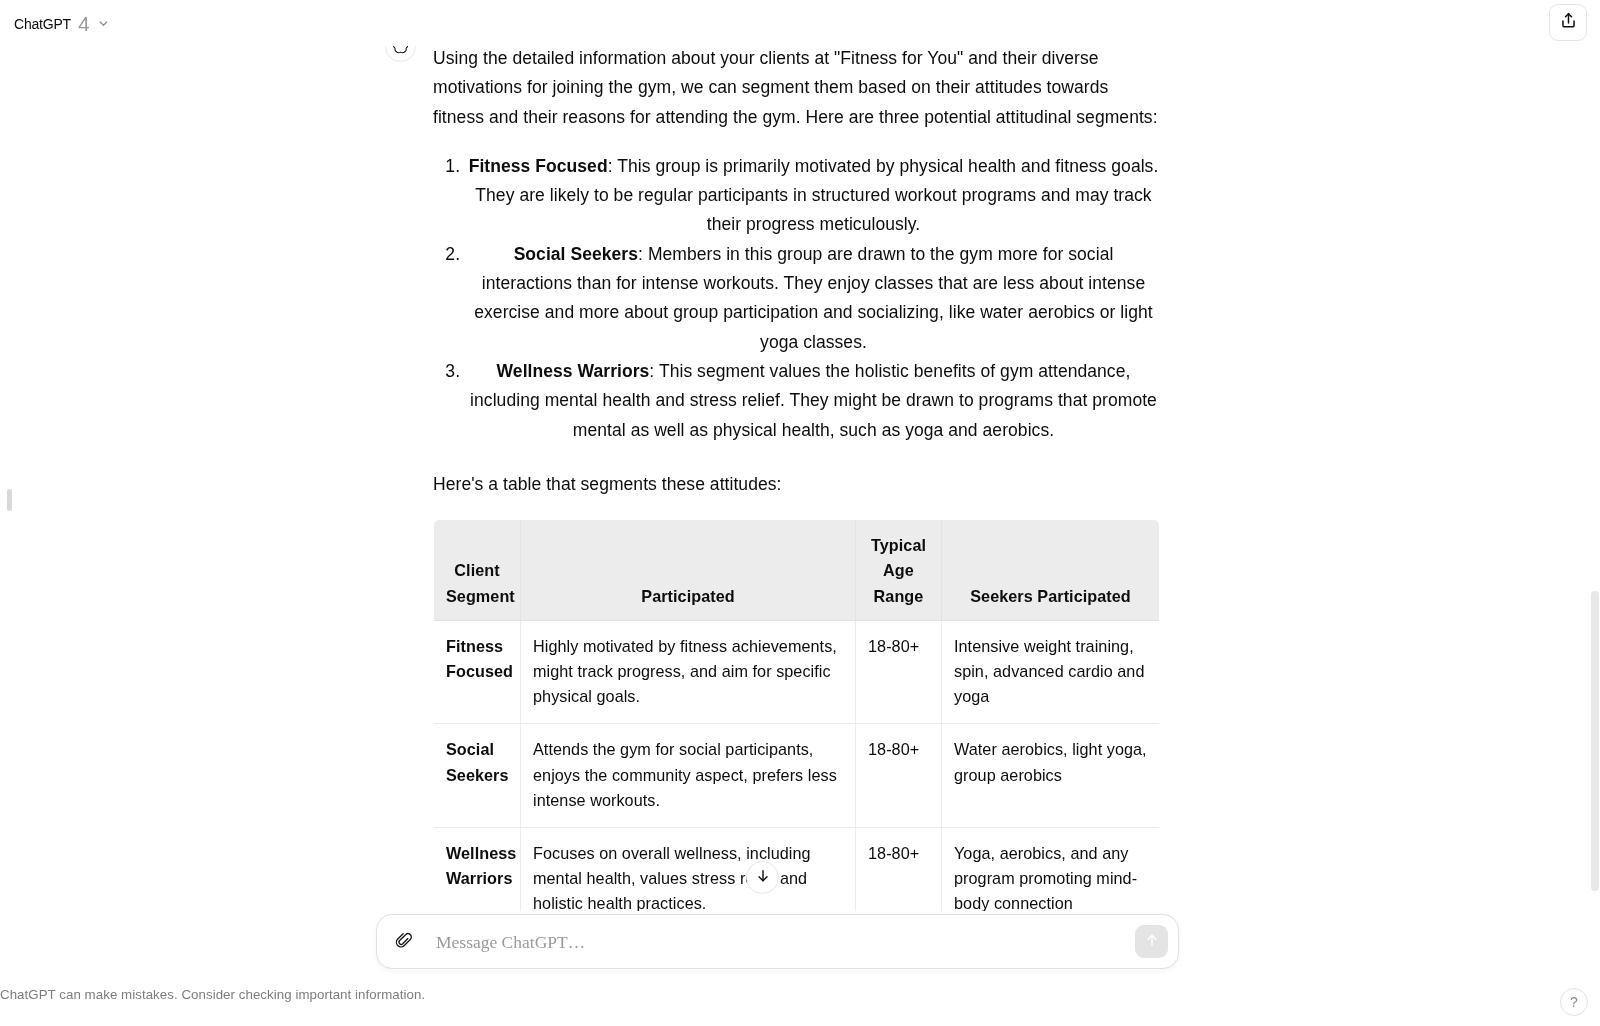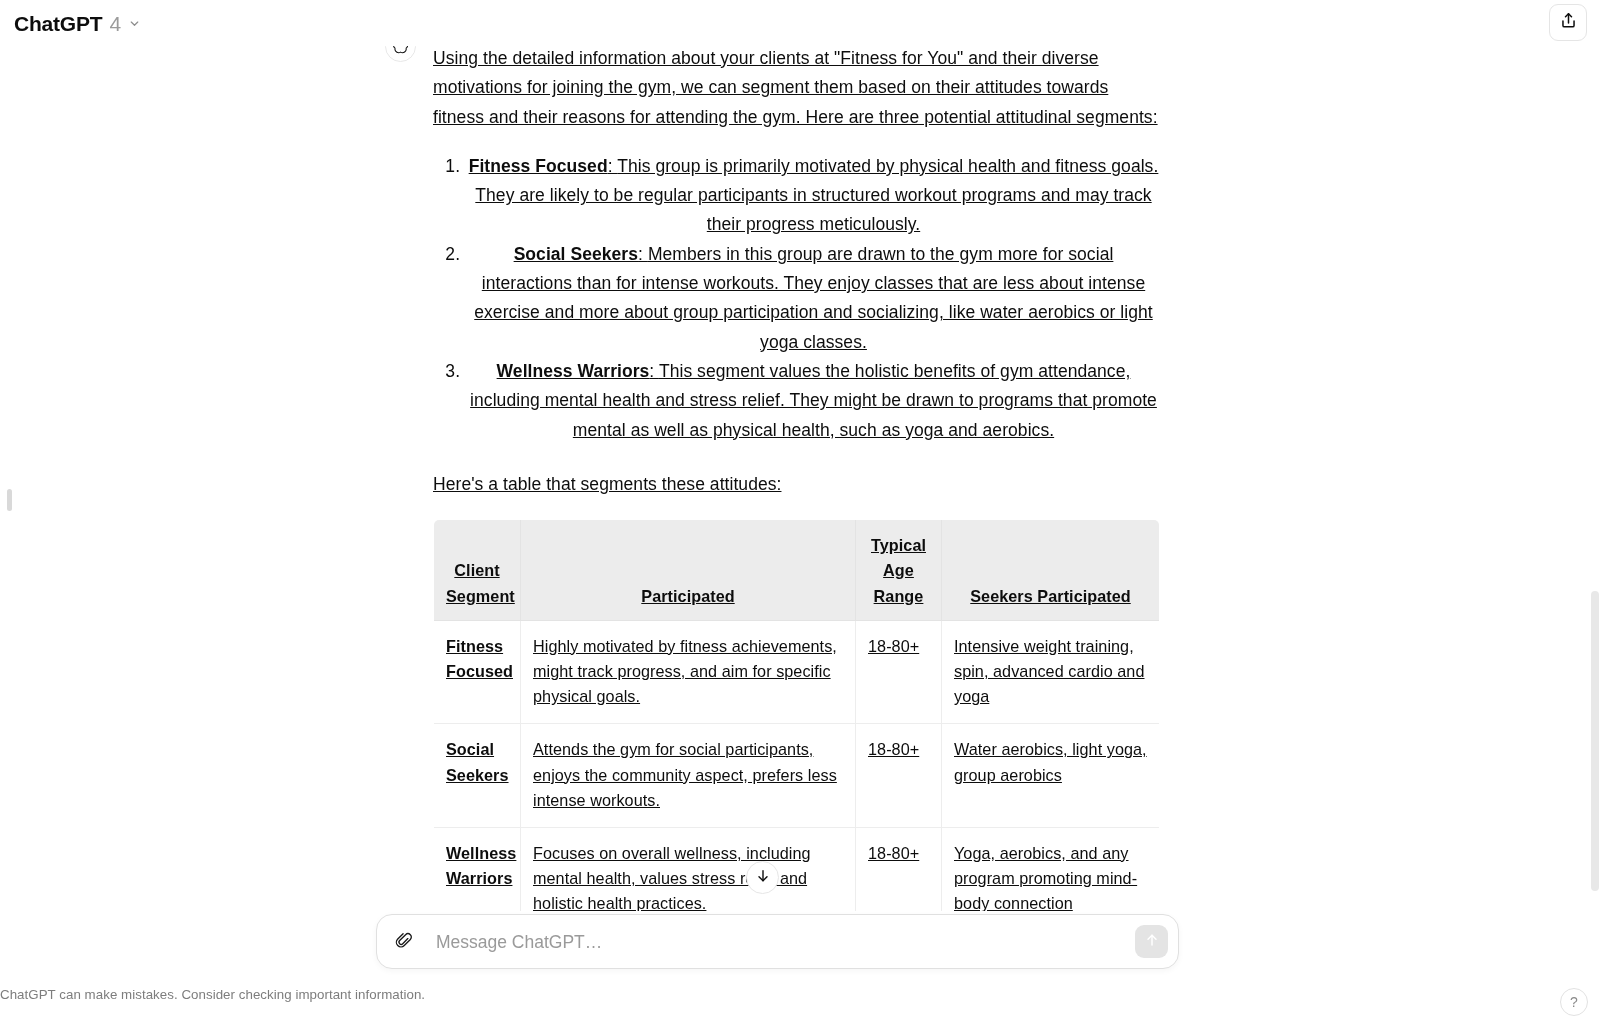--- a/index.html
+++ b/index.html
@@ -25,21 +25,21 @@
   }
   .model-switcher {
     position: absolute; left: 12px; top: 8px;
     display: flex; align-items: center; gap: 7px;
     padding: 4px 8px 4px 2px;
     border-radius: 8px;
     cursor: pointer;
     user-select: none;
   }
   .model-name {
-    font-size: 21px; font-weight: 700; color: #0d0d0d;
+    font-size: 14px; font-weight: 400; color: #0d0d0d;
     letter-spacing: -0.2px;
   }
   .model-version {
     font-size: 21px; font-weight: 400; color: #9b9b9b;
   }
   .chev { display: block; margin-top: 2px; }
 
   .share-button {
     position: absolute; right: 13px; top: 4px;
     width: 38px; height: 37px;
@@ -80,21 +80,20 @@
     background: #ffffff;
     display: flex; align-items: center; justify-content: center;
     overflow: hidden;
   }
 
   .prose {
     font-size: 17.5px;
     line-height: 29.3px;
     color: #0d0d0d;
     letter-spacing: 0.06px;
-    text-decoration: underline;
   }
   .prose p { margin: 0 0 20px 0; }
   .prose ol {
     margin: 0 0 8px 0;
     padding-left: 32px;
     list-style-position: outside;
   }
   .prose ol li { margin: 0 0 0 0; padding-left: 3px; text-align: center; }
   .prose b { font-weight: 700; }
 
@@ -172,21 +171,21 @@
     width: 34px; height: 34px;
     display: flex; align-items: center; justify-content: center;
     border-radius: 8px;
     cursor: pointer;
   }
   .msg-input {
     position: absolute;
     left: 57px; top: 1px;
     width: 690px; height: 52px;
     border: none; outline: none; background: transparent;
-    font-family: Liberation Sans, sans-serif;
+    font-family: Liberation Serif, serif;
     font-size: 17.5px;
     color: #0d0d0d;
   }
   .msg-input::placeholder { color: #9a9a9a; }
   .send-btn {
     position: absolute; right: 10px; top: 10px;
     width: 33px; height: 33px;
     border-radius: 9px;
     background: #e4e4e4;
     border: none;

